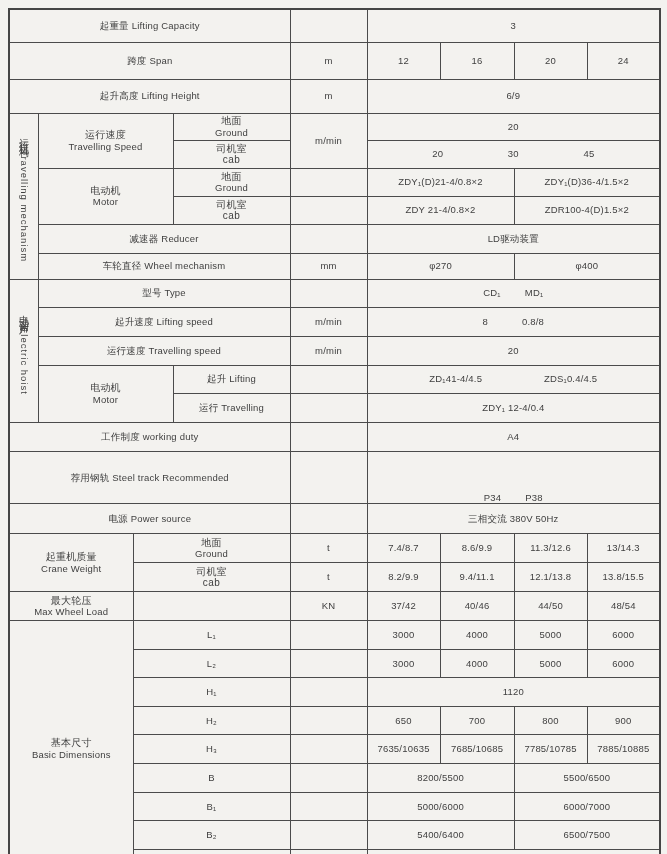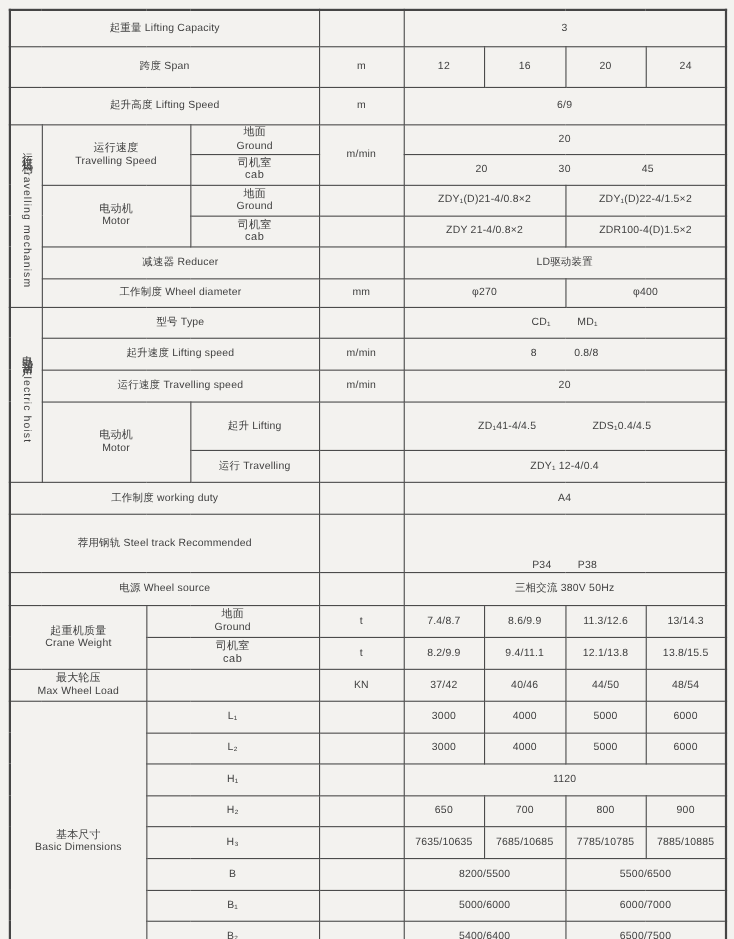--- a/index.html
+++ b/index.html
@@ -77,21 +77,21 @@
   <tr style="height:37px">
     <td colspan="4">跨度 Span</td>
     <td class="unit">m</td>
     <td>12</td>
     <td>16</td>
     <td>20</td>
     <td>24</td>
   </tr>
 
   <tr style="height:34px">
-    <td colspan="4">起升高度 Lifting Speed</td>
+    <td colspan="4">起升高度 Lifting Height</td>
     <td class="unit">m</td>
     <td colspan="4">6/9</td>
   </tr>
 
   <tr style="height:27px">
     <td rowspan="6" class="vcell">
       <div class="vlabel">
         <span class="vcn">运行机构</span><span class="ven">Travelling mechanism</span>
       </div>
     </td>
@@ -125,41 +125,41 @@
     <td colspan="2" rowspan="2" class="two-line">
       <div class="cn">电动机</div>
       <div>Motor</div>
     </td>
     <td class="two-line">
       <div class="cn">地面</div>
       <div>Ground</div>
     </td>
     <td></td>
     <td colspan="2">ZDY₁(D)21-4/0.8×2</td>
-    <td colspan="2">ZDY₁(D)22-4/1.5×2</td>
+    <td colspan="2">ZDY₁(D)36-4/1.5×2</td>
   </tr>
 
   <tr style="height:28px">
     <td class="two-line">
       <div class="cn">司机室</div>
       <div class="cab-big">cab</div>
     </td>
     <td></td>
     <td colspan="2">ZDY 21-4/0.8×2</td>
     <td colspan="2">ZDR100-4(D)1.5×2</td>
   </tr>
 
   <tr style="height:29px">
     <td colspan="3">减速器 Reducer</td>
     <td></td>
     <td colspan="4">LD驱动装置</td>
   </tr>
 
   <tr style="height:26px">
-    <td colspan="3">工作制度 Wheel diameter</td>
+    <td colspan="3">车轮直径 Wheel mechanism</td>
     <td class="unit">mm</td>
     <td colspan="2">φ270</td>
     <td colspan="2">φ400</td>
   </tr>
 
   <tr style="height:28px">
     <td rowspan="5" class="vcell">
       <div class="vlabel">
         <span class="vcn">电动葫芦</span><span class="ven">Electric hoist</span>
       </div>
@@ -191,21 +191,21 @@
     <td colspan="4">20</td>
   </tr>
 
   <tr style="height:28px">
     <td colspan="2" rowspan="2" class="two-line">
       <div class="cn">电动机</div>
       <div>Motor</div>
     </td>
     <td>起升 Lifting</td>
     <td></td>
-    <td colspan="4" style="padding:16px">
+    <td colspan="4" style="padding:0">
       <div class="spread">
         <span>ZD₁41-4/4.5</span>
         <span>ZDS₁0.4/4.5</span>
       </div>
     </td>
   </tr>
 
   <tr style="height:29px">
     <td>运行 Travelling</td>
     <td></td>
@@ -223,21 +223,21 @@
     <td></td>
     <td colspan="4">
       <div class="pair gap-sm">
         <span>P34</span>
         <span>P38</span>
       </div>
     </td>
   </tr>
 
   <tr style="height:30px">
-    <td colspan="4">电源 Wheel source</td>
+    <td colspan="4">电源 Power source</td>
     <td></td>
     <td colspan="4">三相交流 380V 50Hz</td>
   </tr>
 
   <tr style="height:29px">
     <td colspan="2" rowspan="2" class="two-line">
       <div class="cn">起重机质量</div>
       <div>Crane Weight</div>
     </td>
     <td colspan="2" class="two-line">

